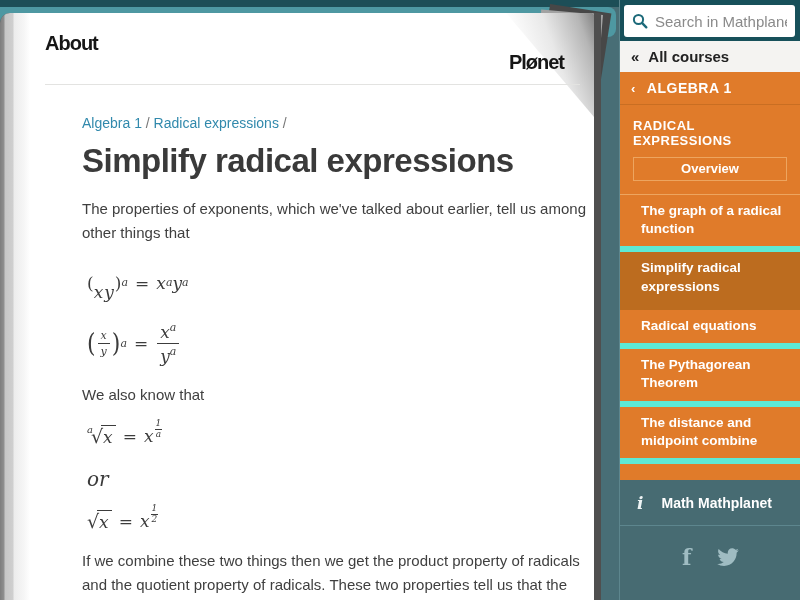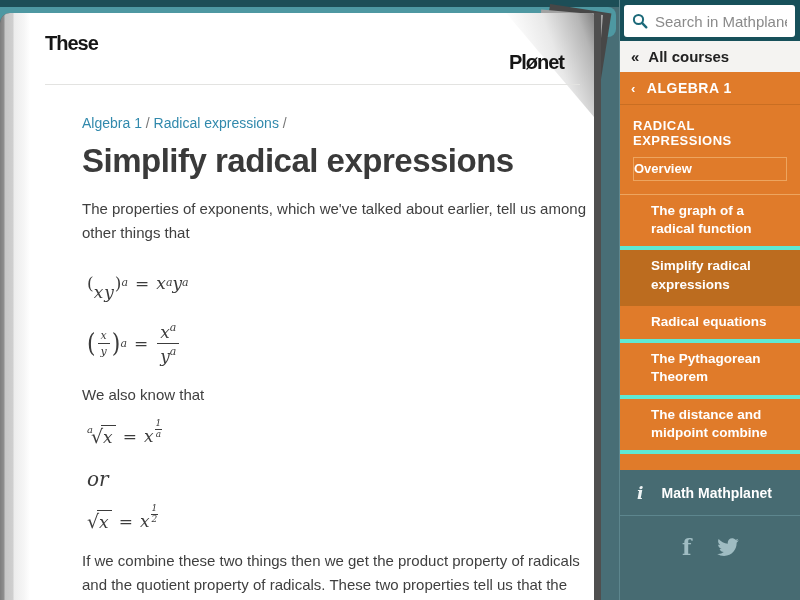--- a/index.html
+++ b/index.html
@@ -71,25 +71,25 @@
                  display:flex; align-items:center; padding-left:11px; cursor:pointer; }
   .all-courses .chev { margin-right:9px; font-weight:bold; }
 
   .course-header { height:33px; background:#e07b2a; color:#fff; font-size:14px; font-weight:bold;
                    letter-spacing:0.5px; display:flex; align-items:center; padding-left:11px;
                    border-bottom:1px solid #c96e22; cursor:pointer; }
   .course-header .chev { margin-right:11px; font-size:13px; }
 
   .chapter-panel { background:#e07b2a; padding:13px 0 16px 0; }
   .chapter-title { color:#fff; font-size:13px; font-weight:bold; letter-spacing:0.5px; padding:0 13px; }
-  .overview-btn { margin:9px 13px 0 13px; border:1px solid #eda55f; 
+  .overview-btn { margin:9px 13px 0 13px; border:1px solid #eda55f; text-align:center;
                   color:#fff; font-size:13px; font-weight:bold; padding:3px 0 4px 0; cursor:pointer; }
   .chapter-nav { margin-top:13px; border-top:1px solid #eda55f; }
-  .chapter-nav .item { padding:7px 13px 8px 31px; color:#fff; font-size:13.5px; font-weight:bold;
-                       line-height:1.35; border-bottom:4px solid #5eead4; cursor:pointer; }
+  .chapter-nav .item { padding:7px 13px 8px 21px; color:#fff; font-size:13.5px; font-weight:bold;
+                       line-height:1.35; border-bottom:6px solid #5eead4; cursor:pointer; }
   .chapter-nav .item.active { background:#bc6c1f; border-bottom-color:#bc6c1f; }
 
   .about-row { display:flex; align-items:center; padding:13px 13px 12px 17px; color:#fff;
                font-size:14px; font-weight:bold; border-bottom:1px solid #5d868e; cursor:pointer; }
   .about-row .info-i { font-family:"DejaVu Serif", serif; font-style:italic; font-size:17px;
                        margin-right:18px; color:#eef4f5; }
   .social-row { display:flex; align-items:center; gap:26px; padding:20px 0 0 62px; }
   .social-row .fb { font-family:"DejaVu Serif", serif; font-weight:bold; font-size:22px;
                     color:#9fbcc2; cursor:pointer; line-height:1; }
   .social-row svg { cursor:pointer; }
@@ -101,21 +101,21 @@
 <div class="teal-band"></div>
 <div class="backpage"></div>
 <div class="backpage2"></div>
 
 <div class="paper">
   <div class="white">
     <div class="fold"></div>
 
     <div class="page-inner">
       <div class="logo">
-        <div class="l1">These</div>
+        <div class="l1">About</div>
         <div class="l2"><span>Pl</span><span class="planet-o">ø</span><span>net</span></div>
       </div>
       <div class="divider"></div>
 
       <article>
         <div class="breadcrumb">
           <a>Algebra 1</a><span> / </span><a>Radical expressions</a><span> /</span>
         </div>
 
         <h1>Simplify radical expressions</h1>

